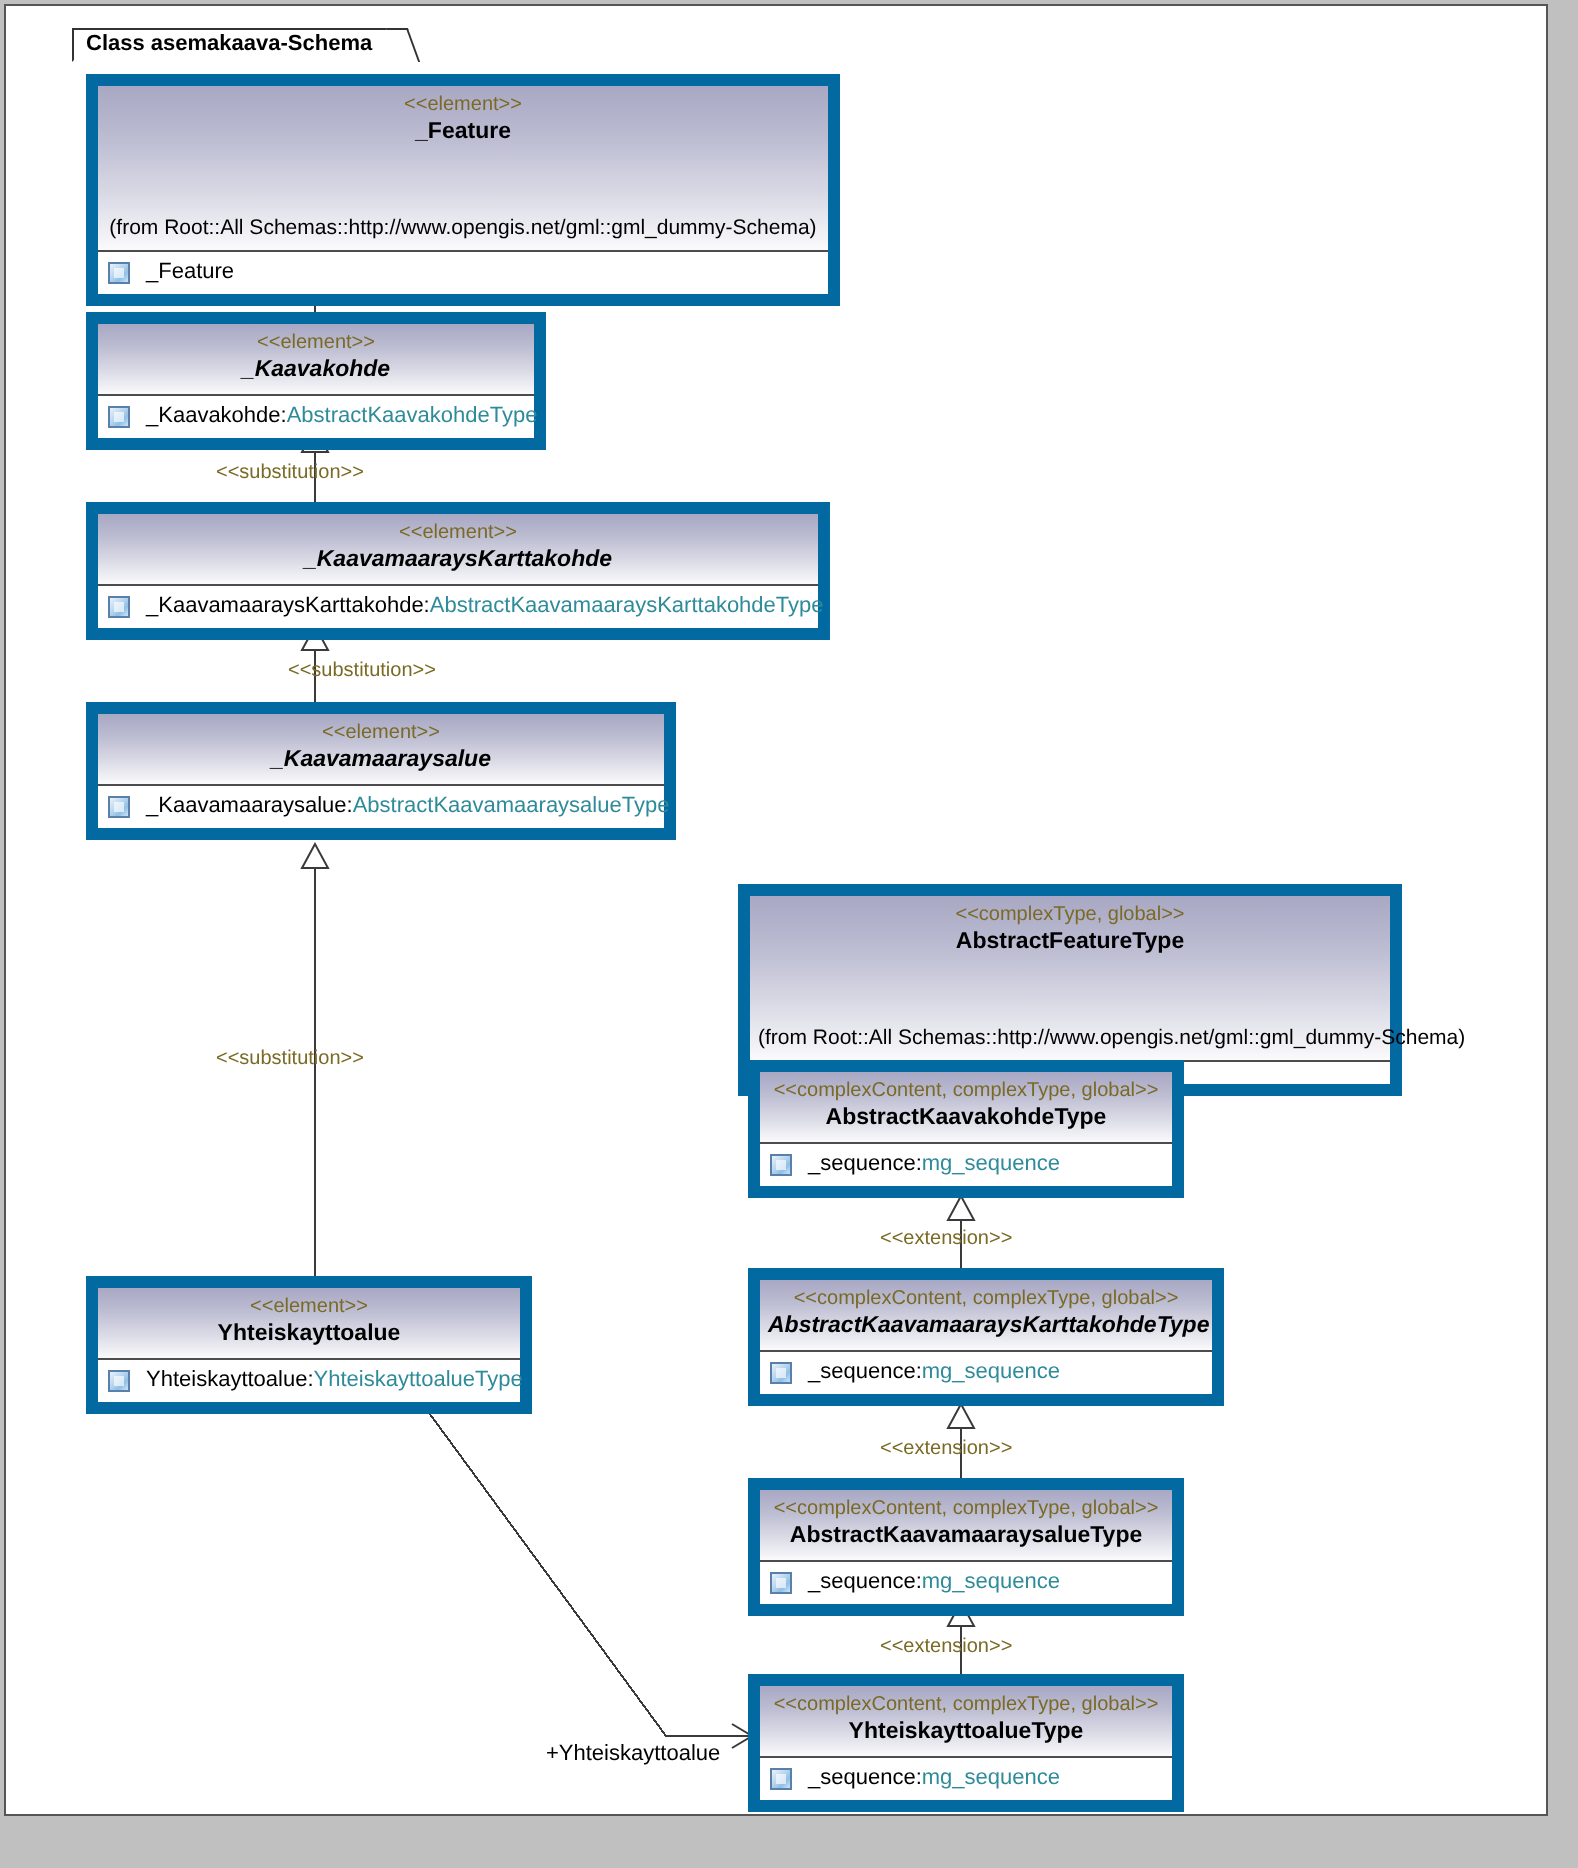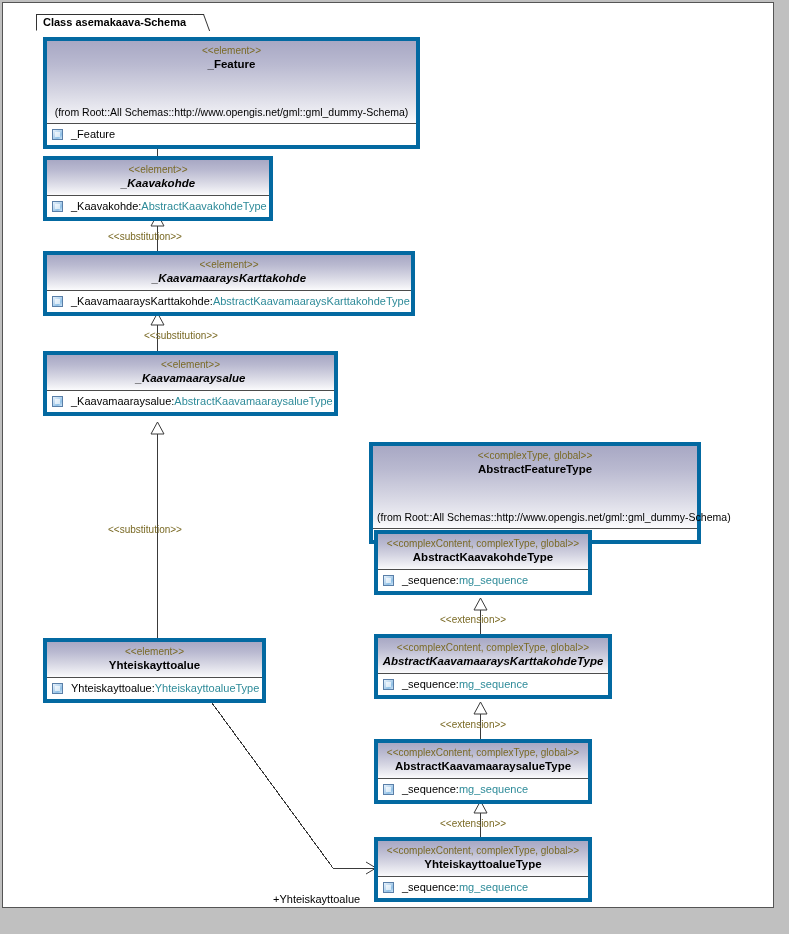--- a/index.html
+++ b/index.html
@@ -56,21 +56,21 @@
     background: #ffffff;
     border-right: 1px solid #333333;
     box-sizing: border-box;
     transform: skewX(20deg);
     border-top: 1px solid #333333;
   }
   
   .uml-box {
     position: absolute;
     box-sizing: border-box;
-    border: 4px solid #0369a1;
+    border: 6px solid #0369a1;
     background: #eab308;
     font-size: 11px;
     color: #000000;
     z-index: 20;
   }
   .uml-head {
     background: linear-gradient(to bottom, #a8a8c4 0%, #b9b9d0 28%, #d6d6e3 62%, #f2f2f6 92%, #fbfbfd 100%);
     border-bottom: 1px solid #4c4c4c;
     padding: 3px 4px 4px 4px;
     text-align: center;
@@ -136,21 +136,20 @@
     white-space: nowrap;
     z-index: 7;
     background: transparent;
   }
   .assoc-label {
     position: absolute;
     font-size: 11px;
     color: #000000;
     white-space: nowrap;
     z-index: 7;
-    margin-top: 22px;
   }
   svg.overlay {
     position: absolute;
     left: 0; top: 0;
     width: 772px; height: 906px;
     z-index: 4;
     pointer-events: none;
   }
 </style>
 </head>

